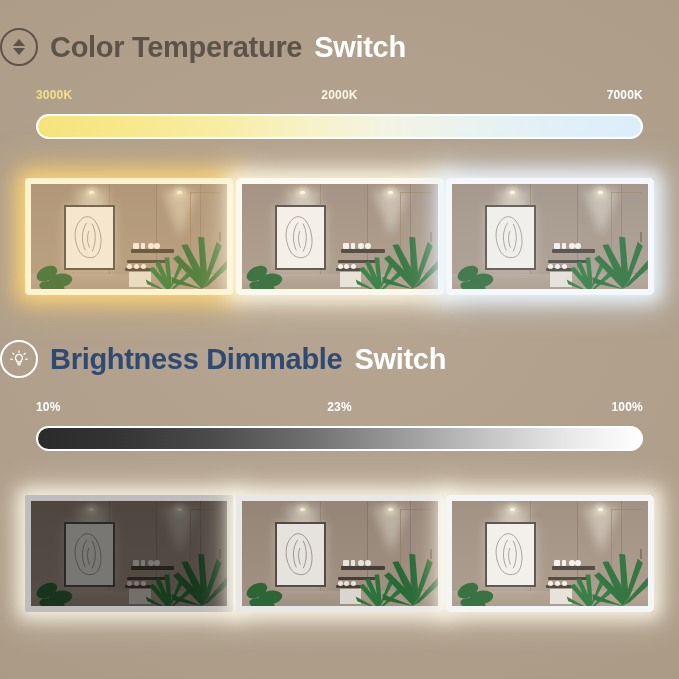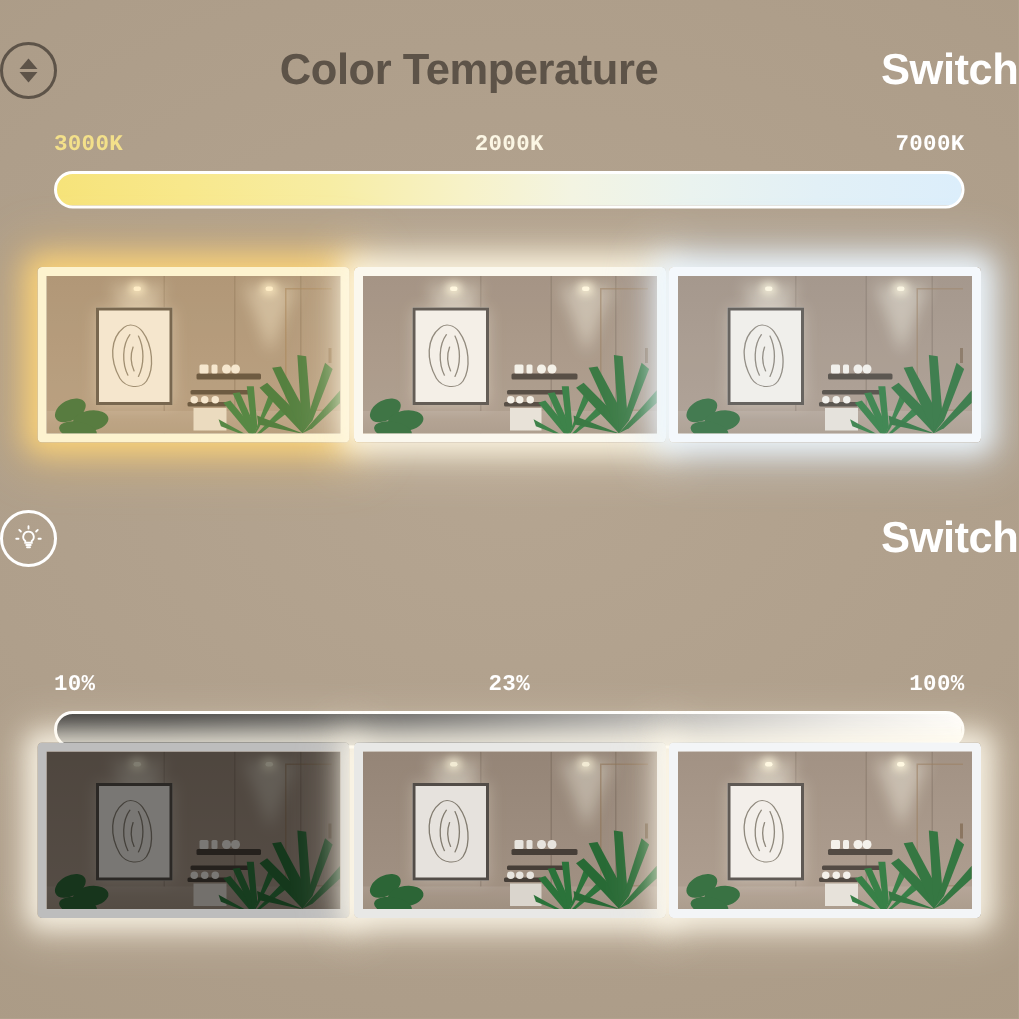--- a/index.html
+++ b/index.html
@@ -11,21 +11,21 @@
     position:relative;
   }
   .page{
     position:absolute;inset:0;
     background:
       radial-gradient(ellipse 120% 90% at 50% 45%, #b5a591 0%, #ad9d89 60%, #a89881 100%);
   }
 
   
   .heading{
-    display:flex;align-items:center;justify-content:space-between;
+    display:flex;align-items:center;justify-content:flex-start;
     gap:12px;
     width:100%;
   }
   .heading-icon{
     width:34px;height:34px;border-radius:50%;
     border:2.5px solid #5d5348;
     display:flex;align-items:center;justify-content:center;
     flex:0 0 auto;
     position:relative;
   }
@@ -43,23 +43,22 @@
   .arr-up{width:0;height:0;border-left:6px solid transparent;border-right:6px solid transparent;border-bottom:7px solid #5d5348;}
   .arr-dn{width:0;height:0;border-left:6px solid transparent;border-right:6px solid transparent;border-top:7px solid #5d5348;}
 
   
   .bulb{position:relative;width:20px;height:20px;}
   .bulb svg{display:block;}
 
   
   .scale-labels{
     position:relative;height:20px;
-    font-size:15px;font-weight:bold;
+    font-size:12px;font-weight:bold;
     letter-spacing:0.2px;
-    font-family:Liberation Mono, monospace;
   }
   .scale-labels span{position:absolute;top:0;white-space:nowrap;}
   .lbl-l{left:0;}
   .lbl-c{left:50%;transform:translateX(-50%);}
   .lbl-r{right:0;}
 
   
   .bar{
     height:25px;border-radius:13px;
     border:2px solid #ffffff;
@@ -478,24 +477,25 @@
           <svg width="20" height="20" viewBox="0 0 24 24">
             <g stroke="#ffffff" stroke-width="1.5" fill="none" stroke-linecap="round">
               <path d="M12 6.5 a4.2 4.2 0 0 0 -2.6 7.5 v1.4 h5.2 v-1.4 A4.2 4.2 0 0 0 12 6.5 Z"></path>
               <path d="M10.2 17.2 h3.6"></path>
               <path d="M10.8 19 h2.4"></path>
               <path d="M12 2.2 v1.8 M4.6 5.1 l1.3 1.3 M19.4 5.1 l-1.3 1.3 M2.2 12.2 h1.8 M20 12.2 h1.8"></path>
             </g>
           </svg>
         </span>
       </span>
+      <span class="heading-text t-navy">Brightness Dimmable</span>
       <span class="heading-text t-white">Switch</span>
     </div>
 
-    <div style="position:absolute;left:36px;right:36px;top:60px;margin-top:48px;">
+    <div style="position:absolute;left:36px;right:36px;top:60px;">
       <div class="scale-labels">
         <span class="lbl-l" style="color:#ffffff;">10%</span>
         <span class="lbl-c" style="color:#ffffff;">23%</span>
         <span class="lbl-r" style="color:#ffffff;">100%</span>
       </div>
       <div class="bar bar-bright" style="margin-top:6px;"></div>
     </div>
 
     <div class="mirrors" style="position:absolute;left:25px;right:25px;top:155px;">
 

